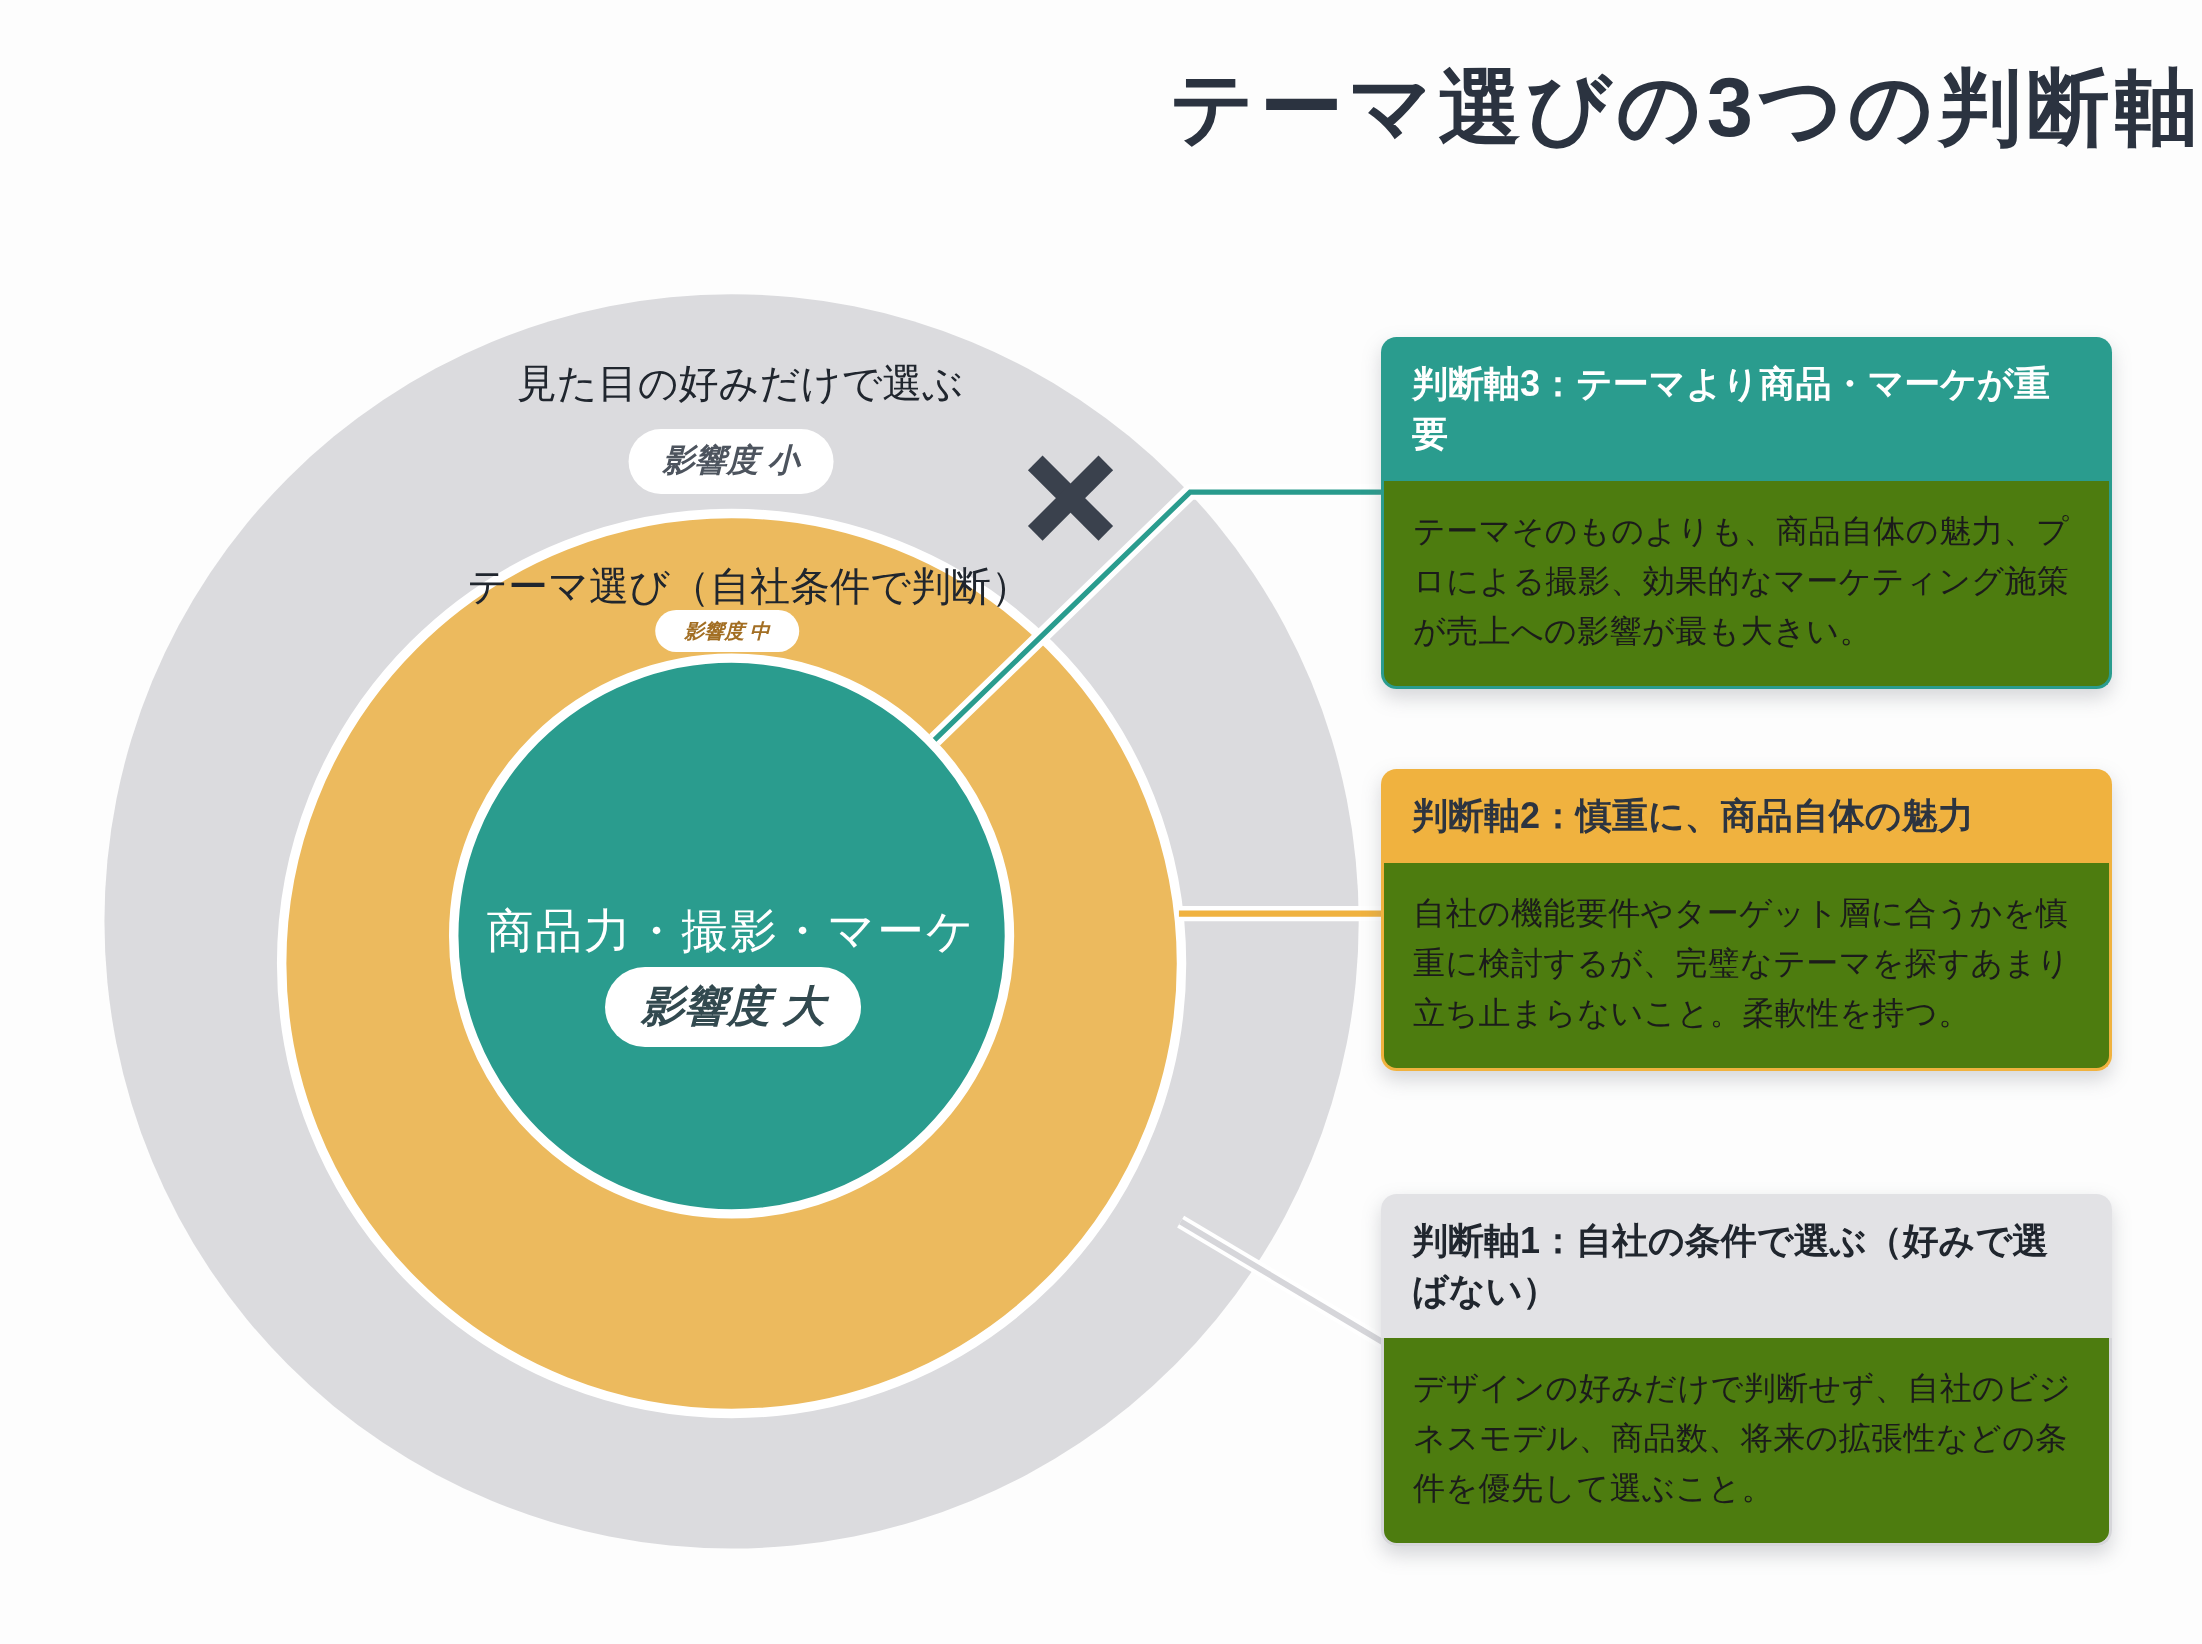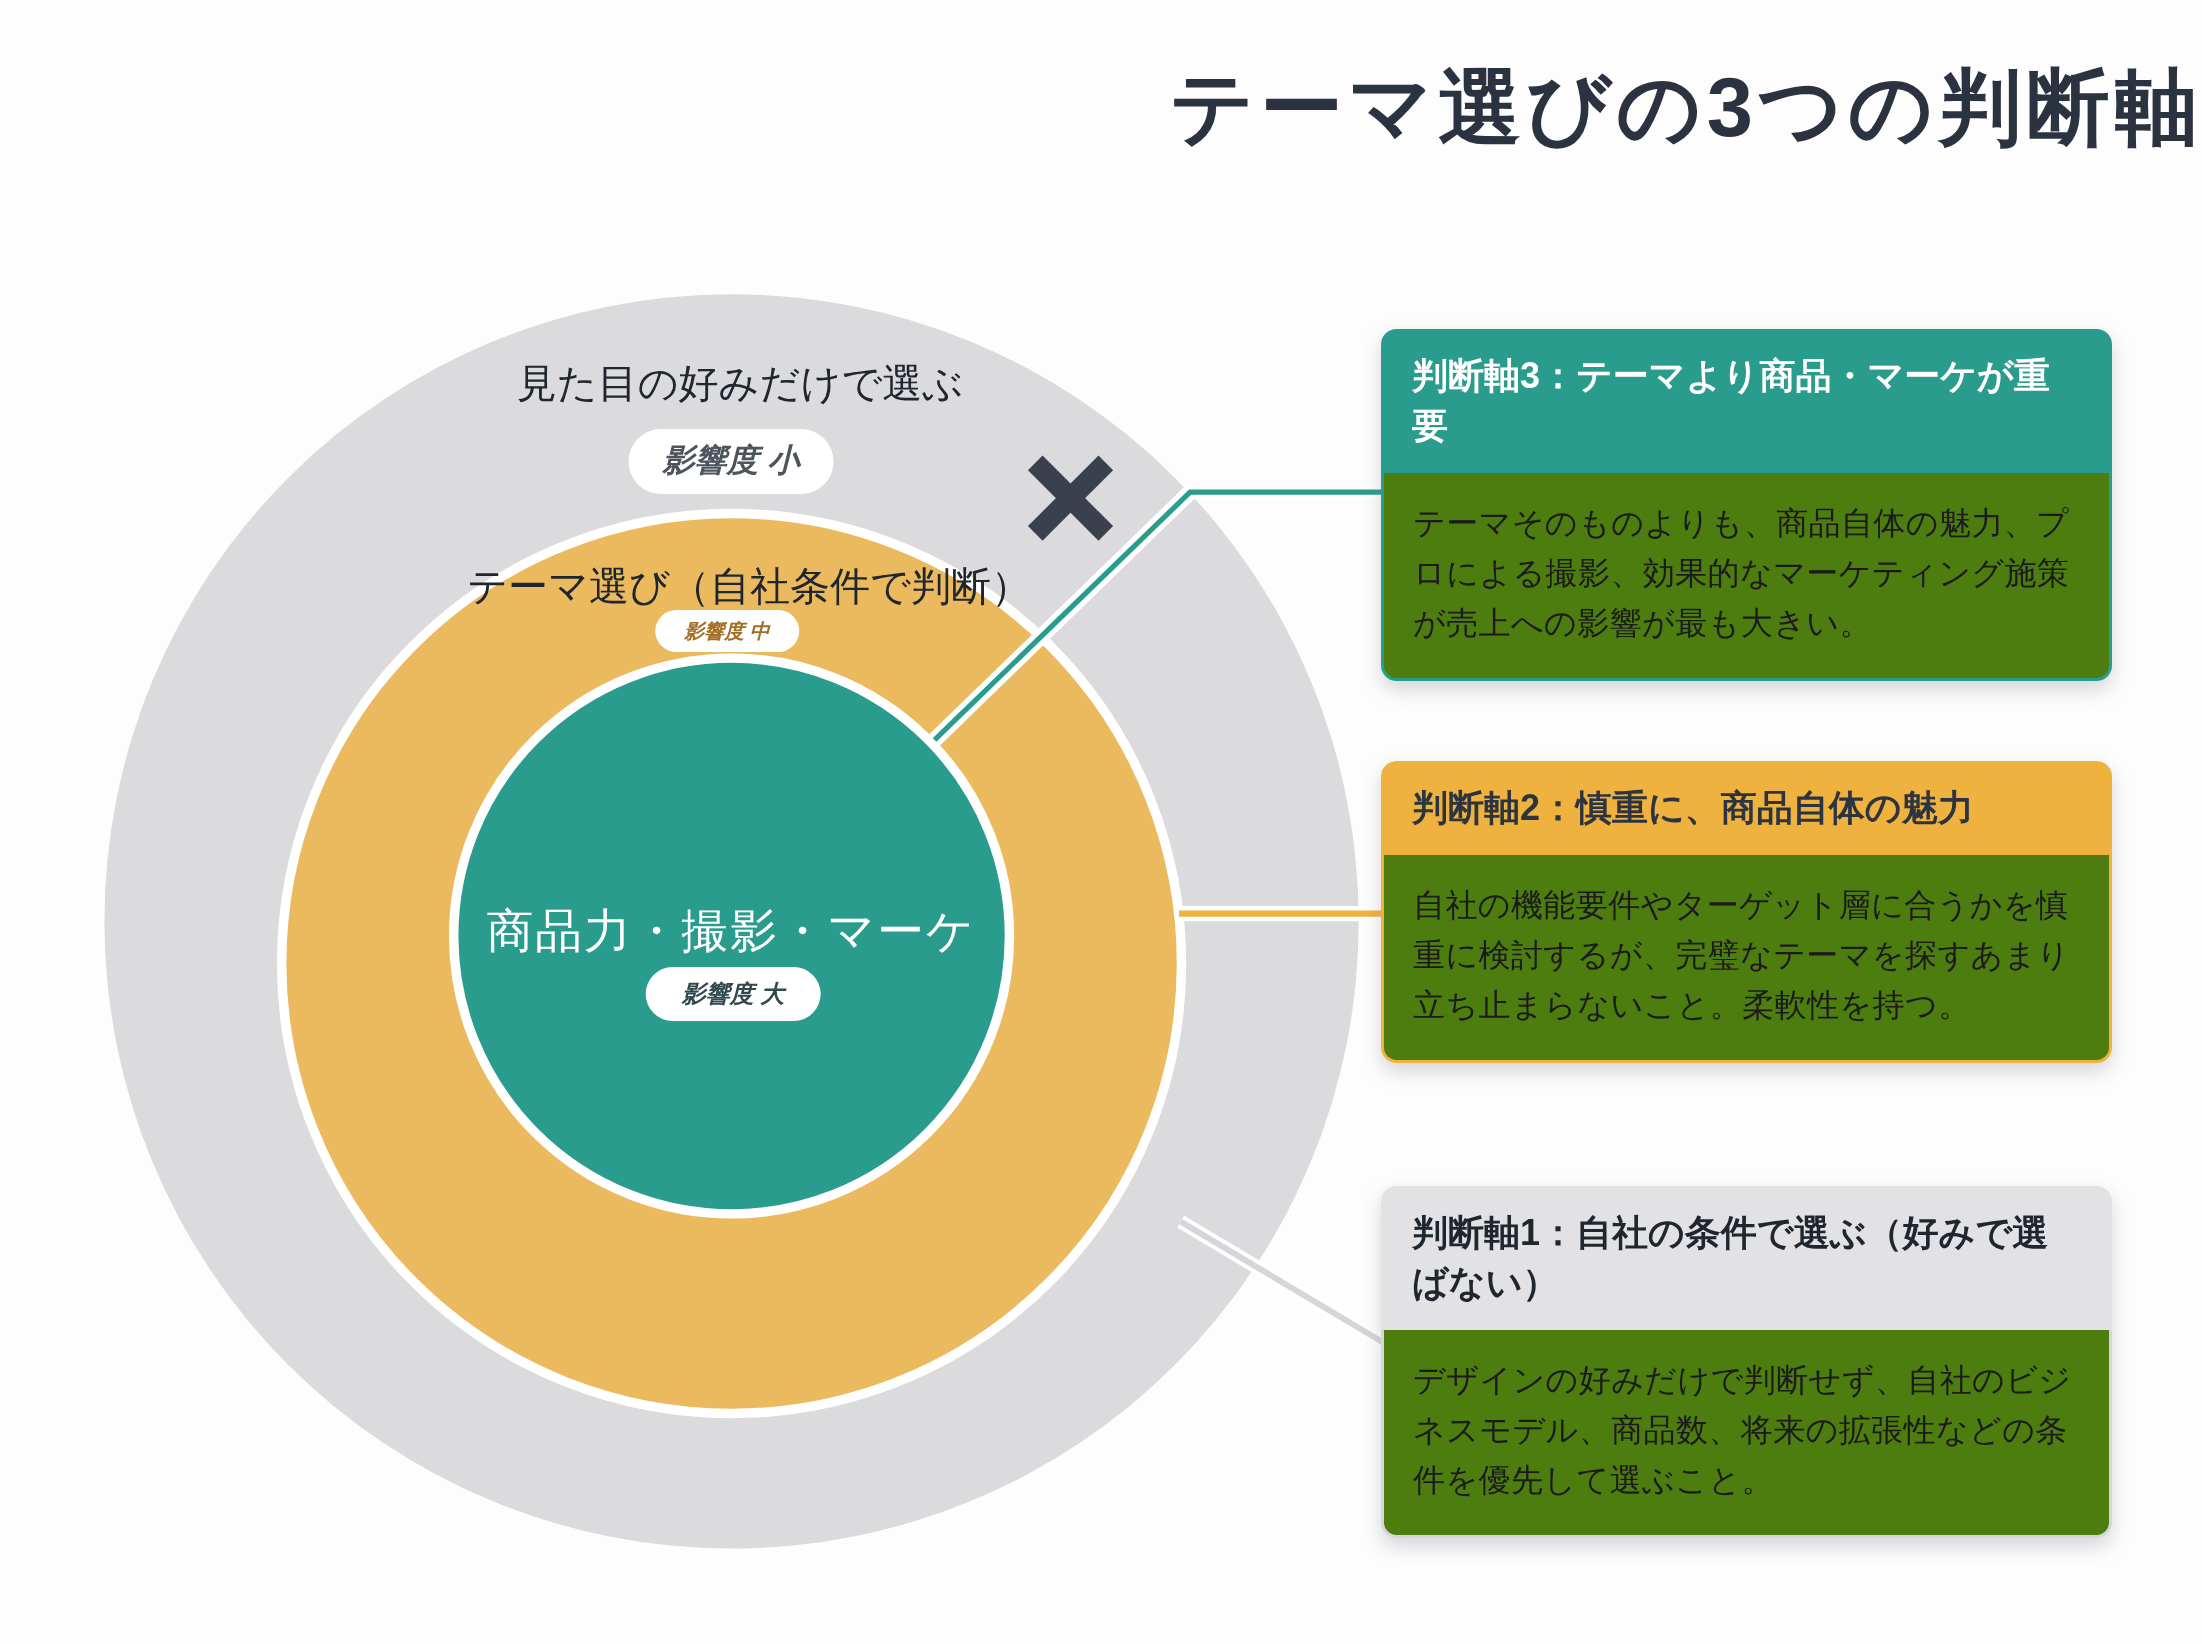--- a/index.html
+++ b/index.html
@@ -29,26 +29,27 @@
 
   .impact-badge{
     position:absolute;transform:translateX(-50%);
     background:#ffffff;border-radius:52px;
     font-weight:700;white-space:nowrap;z-index:3;
     color:var(--badge-color,#444);
     font-style:italic;
   }
   .impact-badge.small{left:731px;top:429px;font-size:32px;padding:10.3px 34px;}
   .impact-badge.mid{left:727px;top:610px;font-size:20px;padding:7.7px 29px;}
-  .impact-badge.large{left:733px;top:967px;font-size:24px;padding:11.2px 36px;}
+  .impact-badge.large{left:733px;top:967px;font-size:43px;padding:11.2px 36px;}
 
   .callout{
     position:absolute;left:1381px;width:731px;z-index:2;
     border-radius:15.5px;
     box-shadow:0 8.6px 19px rgba(110,115,125,.28);
+    margin-top:8px;
   }
   .callout.c3{top:329px;}
   .callout.c2{top:761px;}
   .callout.c1{top:1186px;}
   .callout .hd{
     background:var(--header-bg,#ccc);
     color:var(--header-color,#222);
     font-size:36px;font-weight:700;
     line-height:1.38;
     padding:22.4px 31px;

